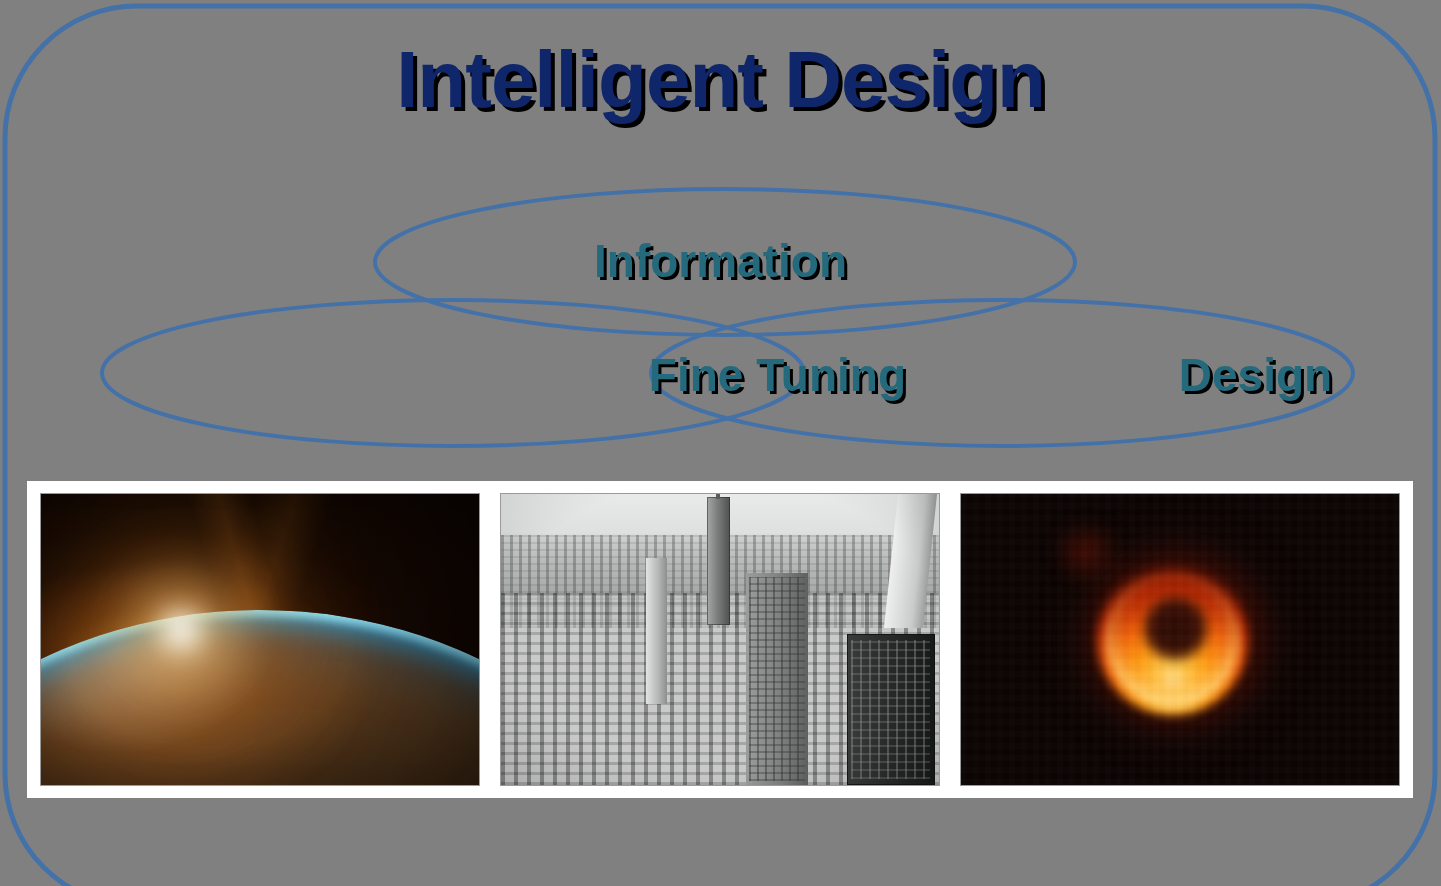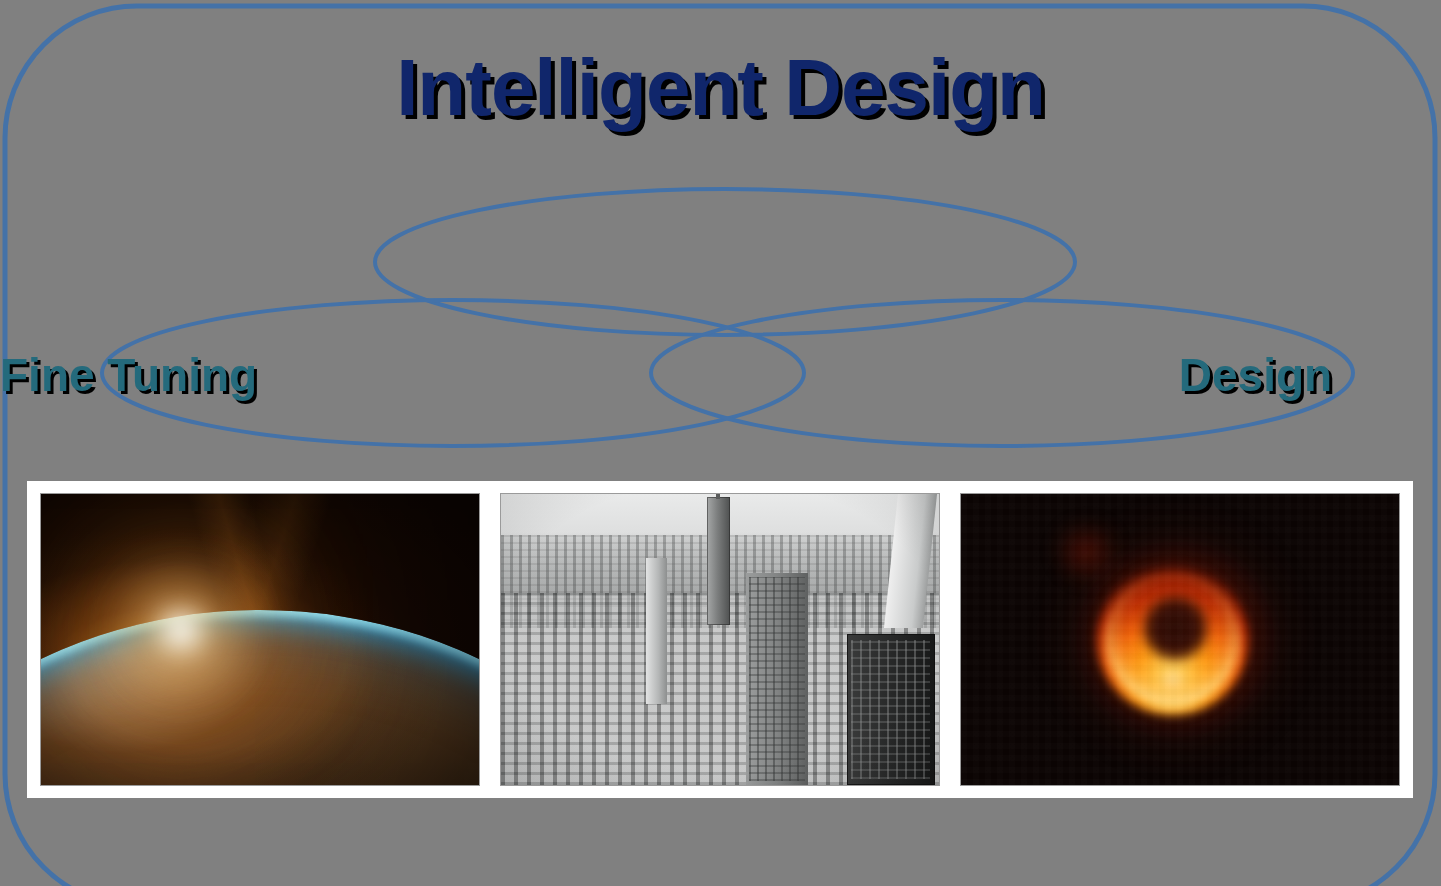--- a/index.html
+++ b/index.html
@@ -27,21 +27,21 @@
     top: 0;
     width: 1441px;
     height: 886px;
     pointer-events: none;
   }
 
   
   #title {
     position: absolute;
     left: 0;
-    top: 48px;
+    top: 40px;
     width: 1441px;
     text-align: center;
     font-size: 80px;
     font-weight: bold;
     color: #10266b;
     letter-spacing: -1px;
     text-shadow: 4px 4px 0 #000000;
     line-height: 1;
     white-space: nowrap;
   }
@@ -59,21 +59,21 @@
   .venn-label {
     position: absolute;
     font-size: 46px;
     font-weight: bold;
     color: #246a7c;
     text-shadow: 3px 3px 0 #000000;
     white-space: nowrap;
     line-height: 1;
   }
   #label-information { left: 0; top: 238px; width: 1441px; text-align: center; }
-  #label-fine-tuning { left: 0; top: 352px; width: 906px; text-align: left; }
+  #label-fine-tuning { left: 0; top: 352px; width: 906px; text-align: right; }
   #label-design      { left: 535px; top: 352px; width: 1441px; text-align: center; }
 
   
   #photo-strip {
     position: absolute;
     left: 27px;
     top: 481px;
     width: 1386px;
     height: 317px;
     background: #ffffff;
@@ -264,20 +264,21 @@
   </svg>
 
   <div id="title">Intelligent Design</div>
 
   <svg id="venn-svg" viewBox="0 0 1441 886" aria-hidden="true">
     <ellipse cx="725" cy="262" rx="350" ry="73" fill="none" stroke="#4472a8" stroke-width="4"></ellipse>
     <ellipse cx="453" cy="373" rx="351" ry="73" fill="none" stroke="#4472a8" stroke-width="4"></ellipse>
     <ellipse cx="1002" cy="373" rx="351" ry="73" fill="none" stroke="#4472a8" stroke-width="4"></ellipse>
   </svg>
 
+  <div class="venn-label" id="label-information">Information</div>
   <div class="venn-label" id="label-fine-tuning">Fine Tuning</div>
   <div class="venn-label" id="label-design">Design</div>
 
   <div id="photo-strip">
 
     <div class="photo ph-space">
       <div class="sky-glow"></div>
       <div class="rays"></div>
       <div class="limb"></div>
       <div class="sun"></div>

